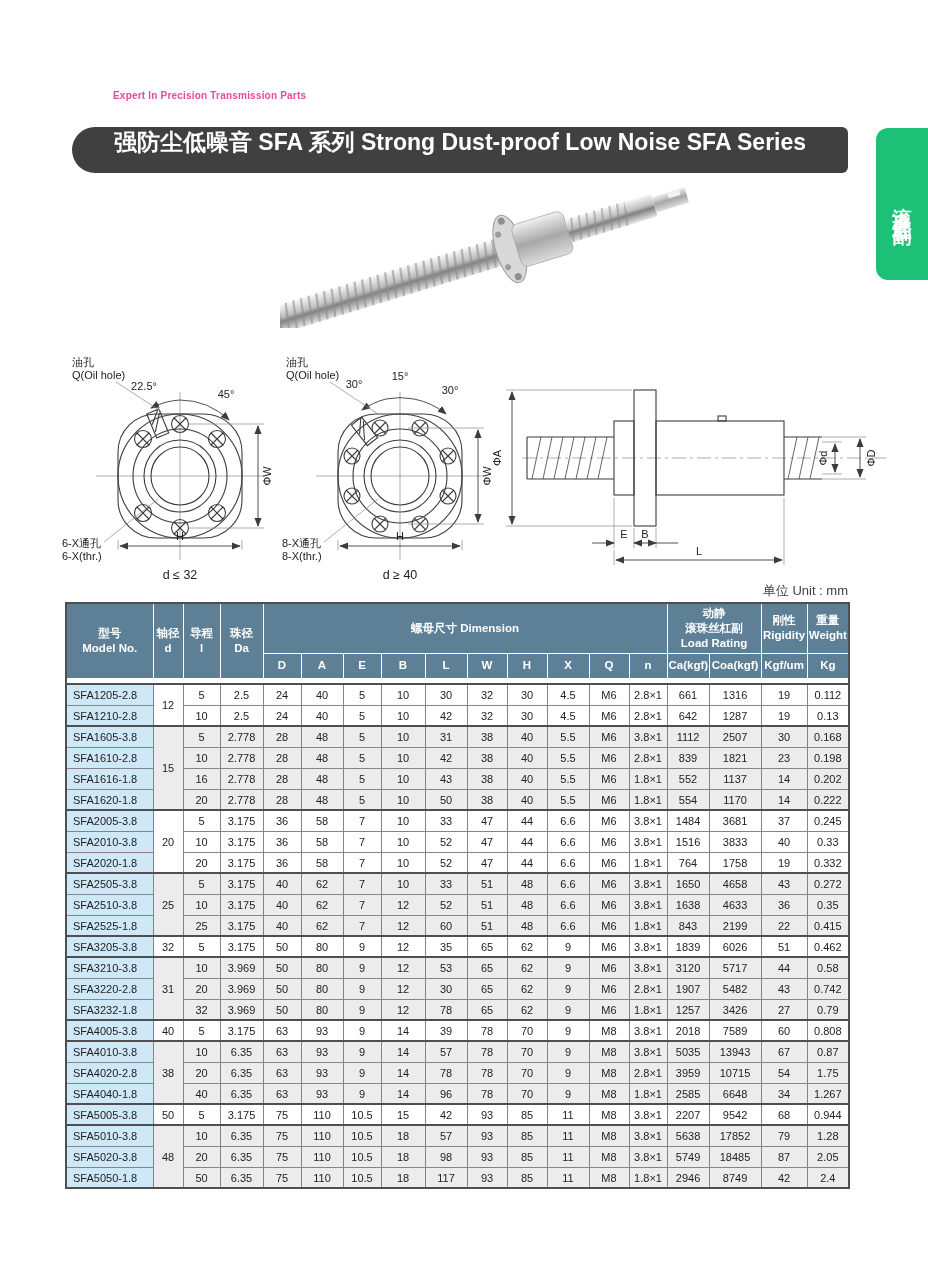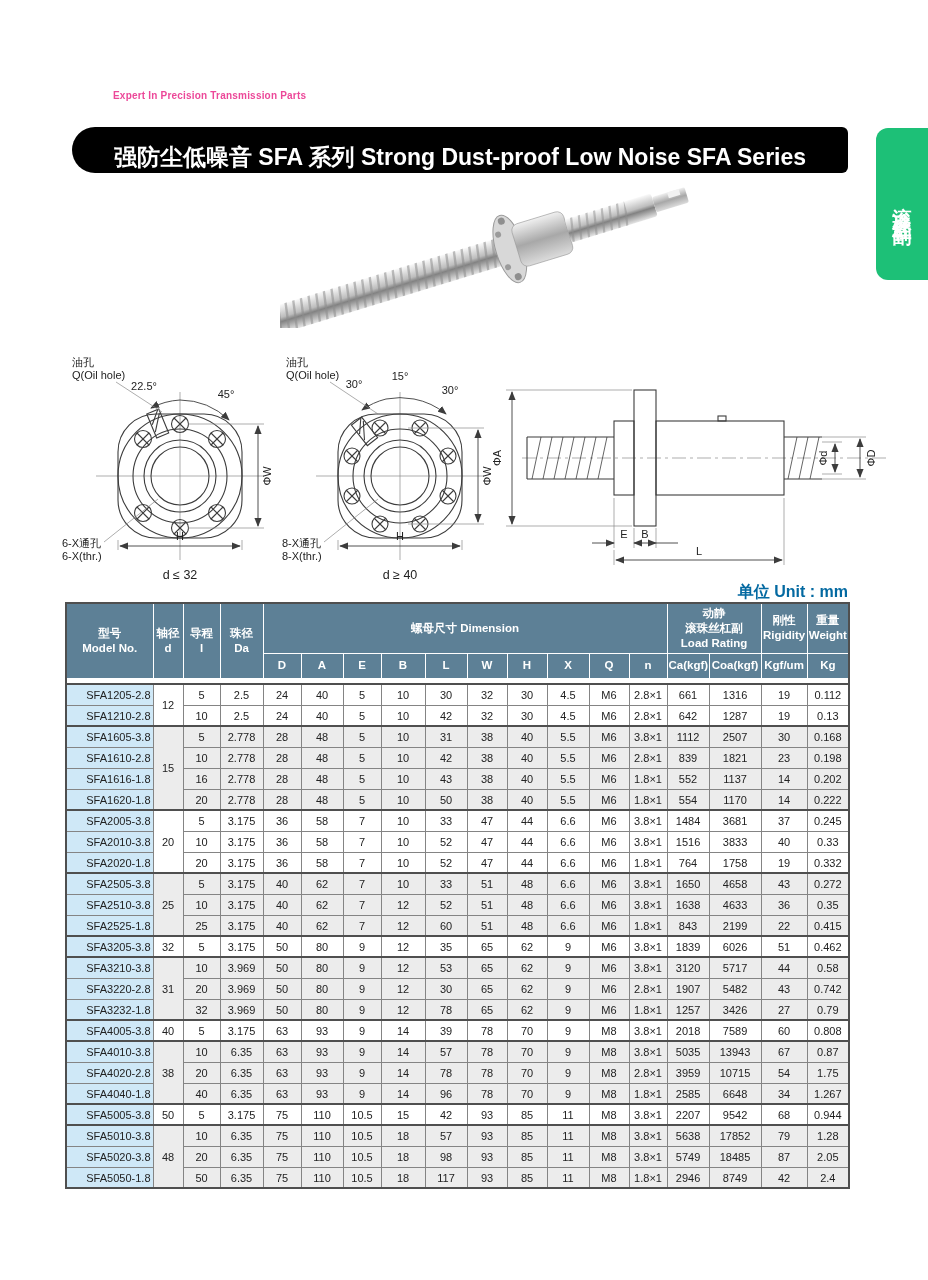--- a/index.html
+++ b/index.html
@@ -7,22 +7,22 @@
   body {
     width:928px; height:1280px; position:relative; overflow:hidden;
     font-family:"Liberation Sans","DejaVu Sans",sans-serif; color:#222;
   }
   .tagline {
     position:absolute; left:65px; top:90px;
     font-size:10px; font-weight:bold; color:#ec4899; letter-spacing:.2px;margin-left:48px;
   }
   .banner {
     position:absolute; left:72px; top:127px; width:776px; height:46px;
-    background:#000000; border-radius:23px 6px 6px 23px;
-    display:flex; align-items:flex-end; justify-content:center;
+    background:#404040; border-radius:23px 6px 6px 23px;
+    display:flex; align-items:flex-start; justify-content:center;
   }
   .banner-title { color:#fff; font-size:23px; font-weight:bold; white-space:nowrap; }
   .side-tab {
     position:absolute; left:876px; top:128px; width:52px; height:152px;
     background:#1dc077; border-radius:12px 0 0 12px;
     display:flex; align-items:center; justify-content:center;
   }
   .side-tab-text {
     writing-mode:vertical-rl; text-orientation:upright;
     color:#fff; font-size:19px; font-weight:bold; letter-spacing:5px;
@@ -34,42 +34,42 @@
   svg text { font-family:"Liberation Sans","DejaVu Sans",sans-serif; fill:#222; }
   .ln  { stroke:#3c3c3c; stroke-width:1.1; fill:none; }
   .thin{ stroke:#8a8a8a; stroke-width:.7;  fill:none; }
   .dim { stroke:#3c3c3c; stroke-width:.9;  fill:none; }
   .arrfill { fill:#3c3c3c; stroke:none; }
   .lbl  { font-size:11px; }
   .cap  { font-size:12.5px; }
 
   .unit-note {
     position:absolute; left:65px; top:582px; width:783px;
-    text-align:right; font-size:16px; color:#0369a1;font-weight:bold;
+    text-align:right; font-size:13px; color:#404040;
   }
   table.spec {
     position:absolute; left:65px; top:602px; width:783px;
     border-collapse:collapse; table-layout:fixed;
     border:2px solid #4f4f4f;
   }
   .spec thead th {
     background:#5d8096; color:#fff; font-weight:bold; font-size:11.5px;
     border:1px solid #ffffff; line-height:1.3; padding:2px 1px; text-align:center;
   }
   .spec thead tr.h1 th { height:48px; }
   .spec thead tr.h2 th { height:25px; font-weight:bold; }
   .spec tbody td {
     border:1px solid #848484; font-size:11px; color:#222;
     text-align:center; height:21px; padding:0 2px; background:#fff;
   }
   .spec tbody tr.gap td { border:none; height:6px; background:#fff; padding:0; }
   .spec tbody tr.gstart td { border-top:2px solid #4f4f4f; }
   .spec tbody tr.shade td:not(.model) { background:#ececec; }
   .spec tbody td.model {
-    text-align:right; padding-left:6px; background:#cfe8f7;
+    text-align:left; padding-left:6px; background:#cfe8f7;
   }
 </style>
 </head>
 <body>
 
 <div class="tagline">Expert In Precision Transmission Parts</div>
 
 <div class="banner">
   <span class="banner-title">强防尘低噪音 SFA 系列 Strong Dust-proof Low Noise SFA Series</span>
 </div>

